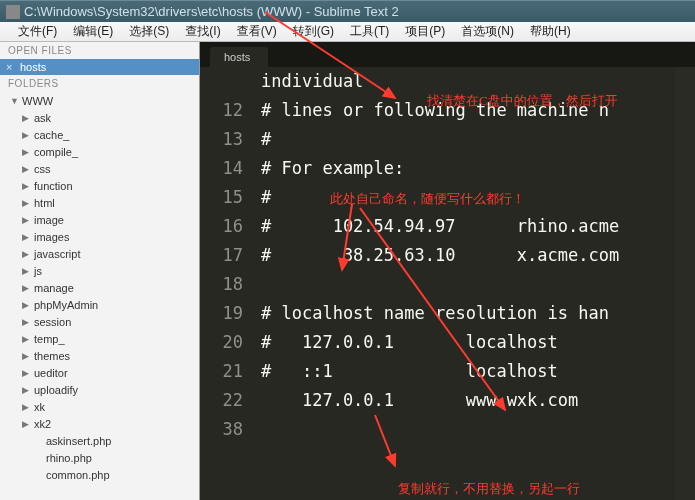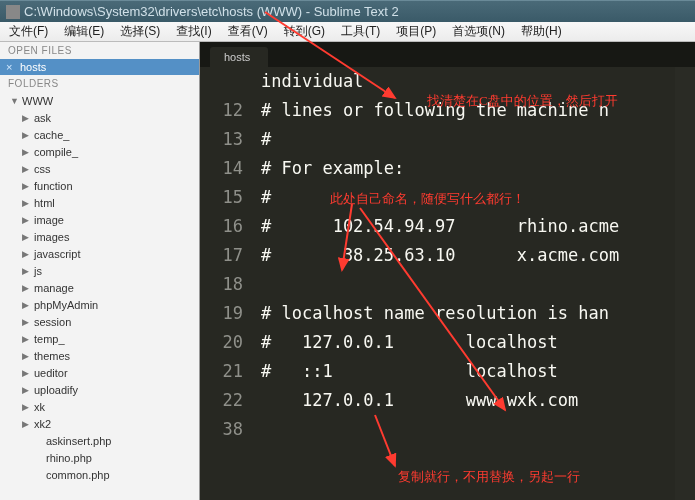--- a/index.html
+++ b/index.html
@@ -1,19 +1,19 @@
 <!DOCTYPE html>
 <html><head>
   <meta charset="utf-8">
   <style>
     * { margin: 0; padding: 0; box-sizing: border-box; }
     body { width: 695px; height: 500px; font-family: "Microsoft YaHei", Arial, sans-serif; font-size: 12px; overflow: hidden; background: #fff; position: relative; }
     .titlebar { height: 22px; background: linear-gradient(#4a6a78, #3a5a68); color: #d0e0e8; display: flex; align-items: center; padding: 0 6px; font-size: 13px; border-top: 1px solid #6a8a98; }
     .titlebar .tb-icon { width: 14px; height: 14px; margin-right: 4px; background: #888; }
-    .menubar { height: 20px; background: linear-gradient(#f8f8f8,#ececec); display: flex; align-items: center; padding: 0 1px; font-size: 12px; color: #222; border-bottom: 1px solid #bbb; }
+    .menubar { height: 20px; background: linear-gradient(#f8f8f8,#ececec); display: flex; align-items: center; padding: 0 10px; font-size: 12px; color: #222; border-bottom: 1px solid #bbb; }
     .menubar span { padding: 2px 8px; cursor: default; }
     .workspace { display: flex; height: calc(500px - 22px - 20px); }
     .sidebar { width: 200px; background: #f3f3f3; color: #666; font-size: 11px; display: flex; flex-direction: column; border-right: 1px solid #999; }
     .side-section { padding: 3px 8px; color: #888; font-size: 10px; letter-spacing: .5px; }
     .open-file { background: #5490c6; color: #fff; padding: 2px 8px 2px 20px; font-size: 11px; display: flex; align-items: center; }
     .open-file::before { content: "×"; position: absolute; margin-left: -14px; color: #d0e8ff; font-size: 11px; }
     .tree { padding-left: 4px; color: #333; font-size: 11px; }
     .tree-row { display: flex; align-items: center; height: 17px; padding-left: 6px; }
     .tree-row .arrow { width: 10px; display: inline-block; color: #777; font-size: 9px; margin-right: 2px; }
     .tree-row .folder { color: #333; }
@@ -190,13 +190,13 @@
       </marker>
     </defs>
   <line x1="265" y1="12" x2="395" y2="98" stroke="#ff3b30" stroke-width="2" marker-end="url(#ah)"></line>
   <line x1="352" y1="204" x2="342" y2="270" stroke="#ff3b30" stroke-width="2" marker-end="url(#ah)"></line>
   <line x1="360" y1="208" x2="505" y2="410" stroke="#ff3b30" stroke-width="2" marker-end="url(#ah)"></line>
   <line x1="375" y1="415" x2="395" y2="466" stroke="#ff3b30" stroke-width="2" marker-end="url(#ah)"></line>
 </svg>
 
 <div class="annotation" style="left:427px; top:92px;">找清楚在C盘中的位置，然后打开</div>
 <div class="annotation" style="left:330px; top:190px;">此处自己命名，随便写什么都行！</div>
-<div class="annotation" style="left:398px; top:468px;">复制就行，不用替换，另起一行</div>
+<div class="annotation" style="left:398px; top:480px;">复制就行，不用替换，另起一行</div>
 
 </body></html>

